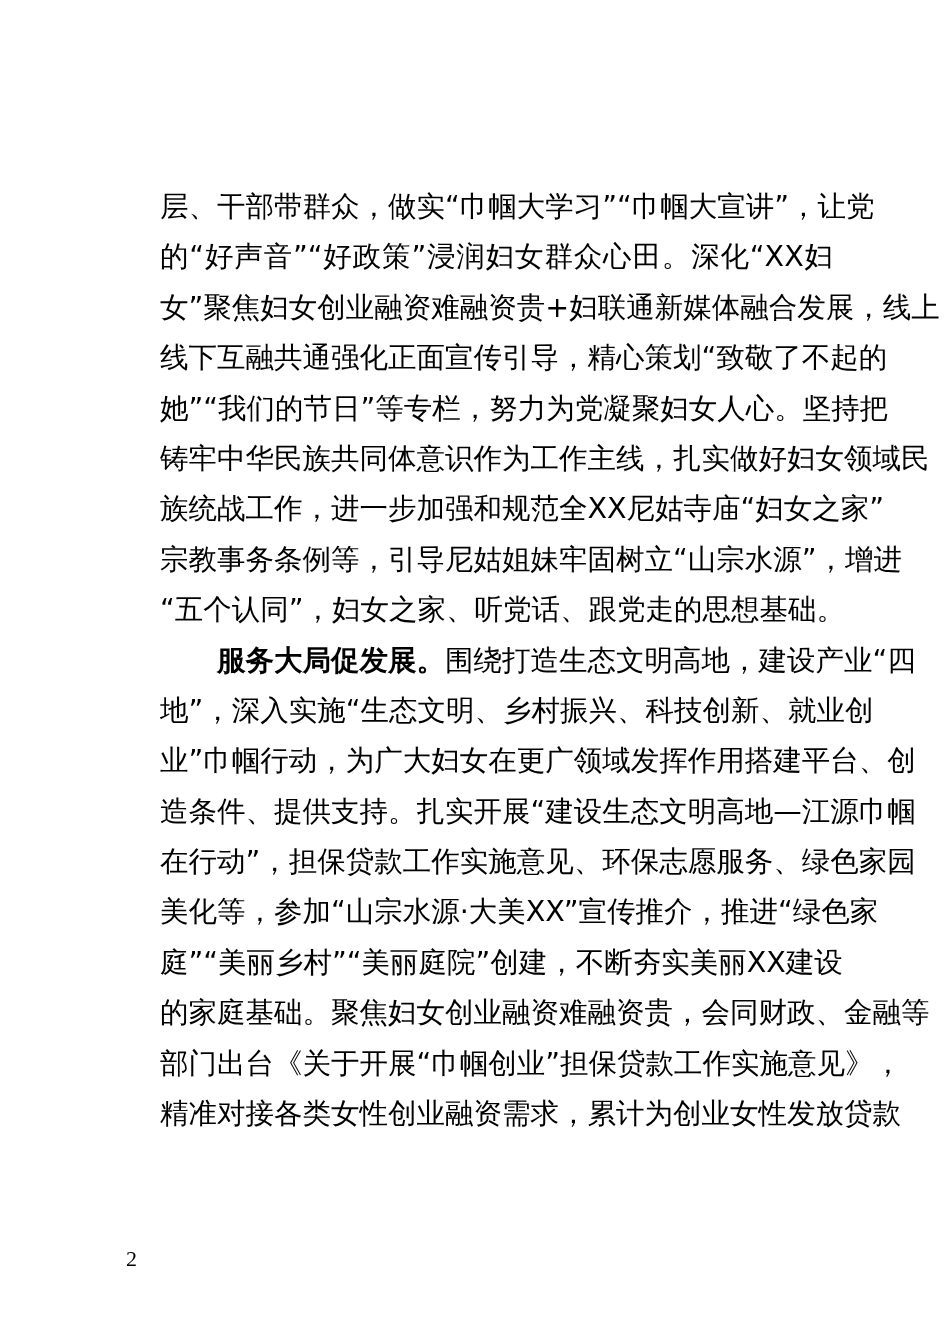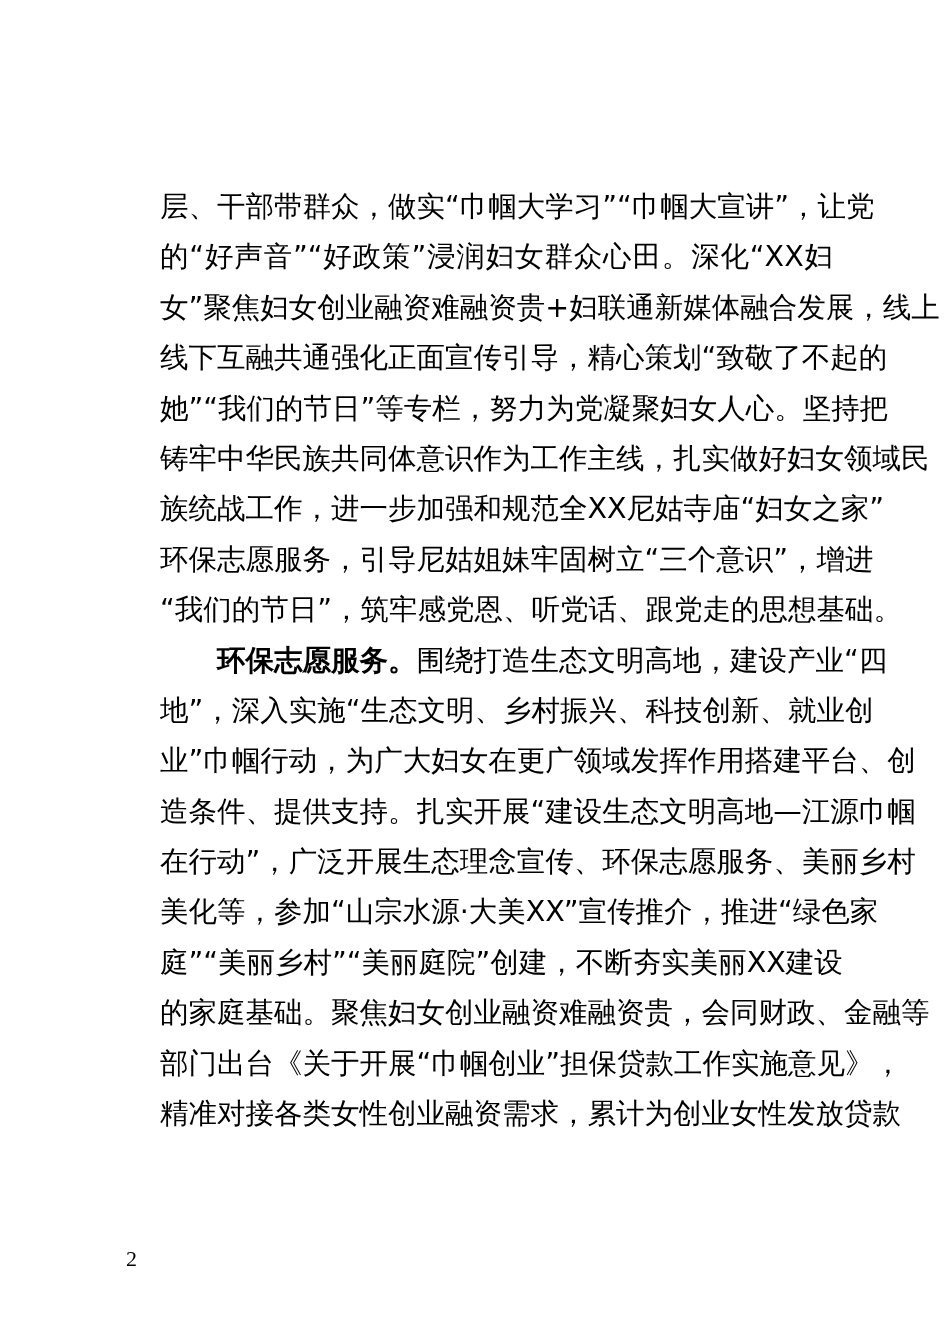--- a/index.html
+++ b/index.html
@@ -17,30 +17,30 @@
 <body>
 
 <div class="page">
   <div class="line">层、干部带群众，做实“巾帼大学习”“巾帼大宣讲”，让党</div>
   <div class="line">的“好声音”“好政策”浸润妇女群众心田。深化“XX妇</div>
   <div class="line">女”聚焦妇女创业融资难融资贵+妇联通新媒体融合发展，线上</div>
   <div class="line">线下互融共通强化正面宣传引导，精心策划“致敬了不起的</div>
   <div class="line">她”“我们的节日”等专栏，努力为党凝聚妇女人心。坚持把</div>
   <div class="line">铸牢中华民族共同体意识作为工作主线，扎实做好妇女领域民</div>
   <div class="line">族统战工作，进一步加强和规范全XX尼姑寺庙“妇女之家”</div>
-  <div class="line">环保志愿服务，引导尼姑姐妹牢固树立“三个意识”，增进</div>
-  <div class="line short">“我们的节日”，筑牢感党恩、听党话、跟党走的思想基础。</div>
+  <div class="line">宗教事务条例等，引导尼姑姐妹牢固树立“山宗水源”，增进</div>
+  <div class="line short">“五个认同”，妇女之家、听党话、跟党走的思想基础。</div>
 
   <div class="line" style="padding-left:57px;">
-    <span class="bold">环保志愿服务。</span><span>围绕打造生态文明高地，建设产业“四</span>
+    <span class="bold">服务大局促发展。</span><span>围绕打造生态文明高地，建设产业“四</span>
   </div>
   <div class="line">地”，深入实施“生态文明、乡村振兴、科技创新、就业创</div>
   <div class="line">业”巾帼行动，为广大妇女在更广领域发挥作用搭建平台、创</div>
   <div class="line">造条件、提供支持。扎实开展“建设生态文明高地—江源巾帼</div>
-  <div class="line">在行动”，广泛开展生态理念宣传、环保志愿服务、美丽乡村</div>
+  <div class="line">在行动”，担保贷款工作实施意见、环保志愿服务、绿色家园</div>
   <div class="line">美化等，参加“山宗水源·大美XX”宣传推介，推进“绿色家</div>
   <div class="line">庭”“美丽乡村”“美丽庭院”创建，不断夯实美丽XX建设</div>
   <div class="line">的家庭基础。聚焦妇女创业融资难融资贵，会同财政、金融等</div>
   <div class="line">部门出台《关于开展“巾帼创业”担保贷款工作实施意见》，</div>
   <div class="line">精准对接各类女性创业融资需求，累计为创业女性发放贷款</div>
 </div>
 
 <div class="page-number">2</div>
 
 </body></html>

